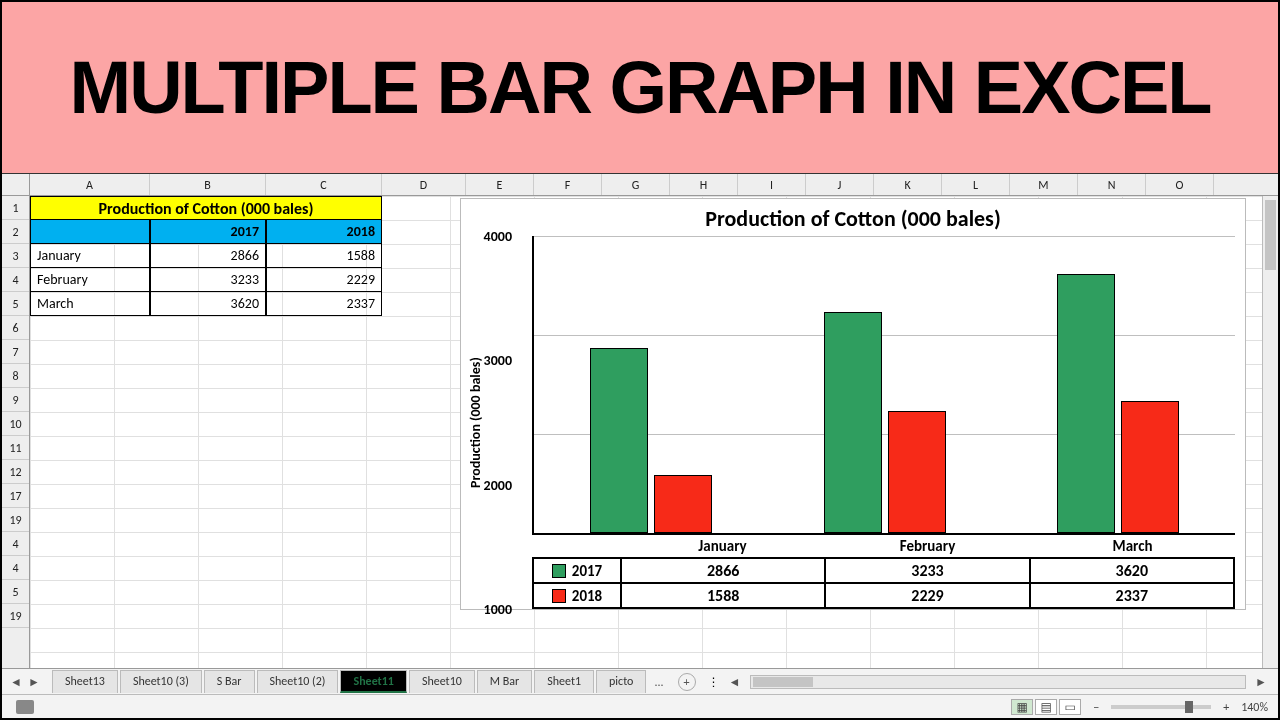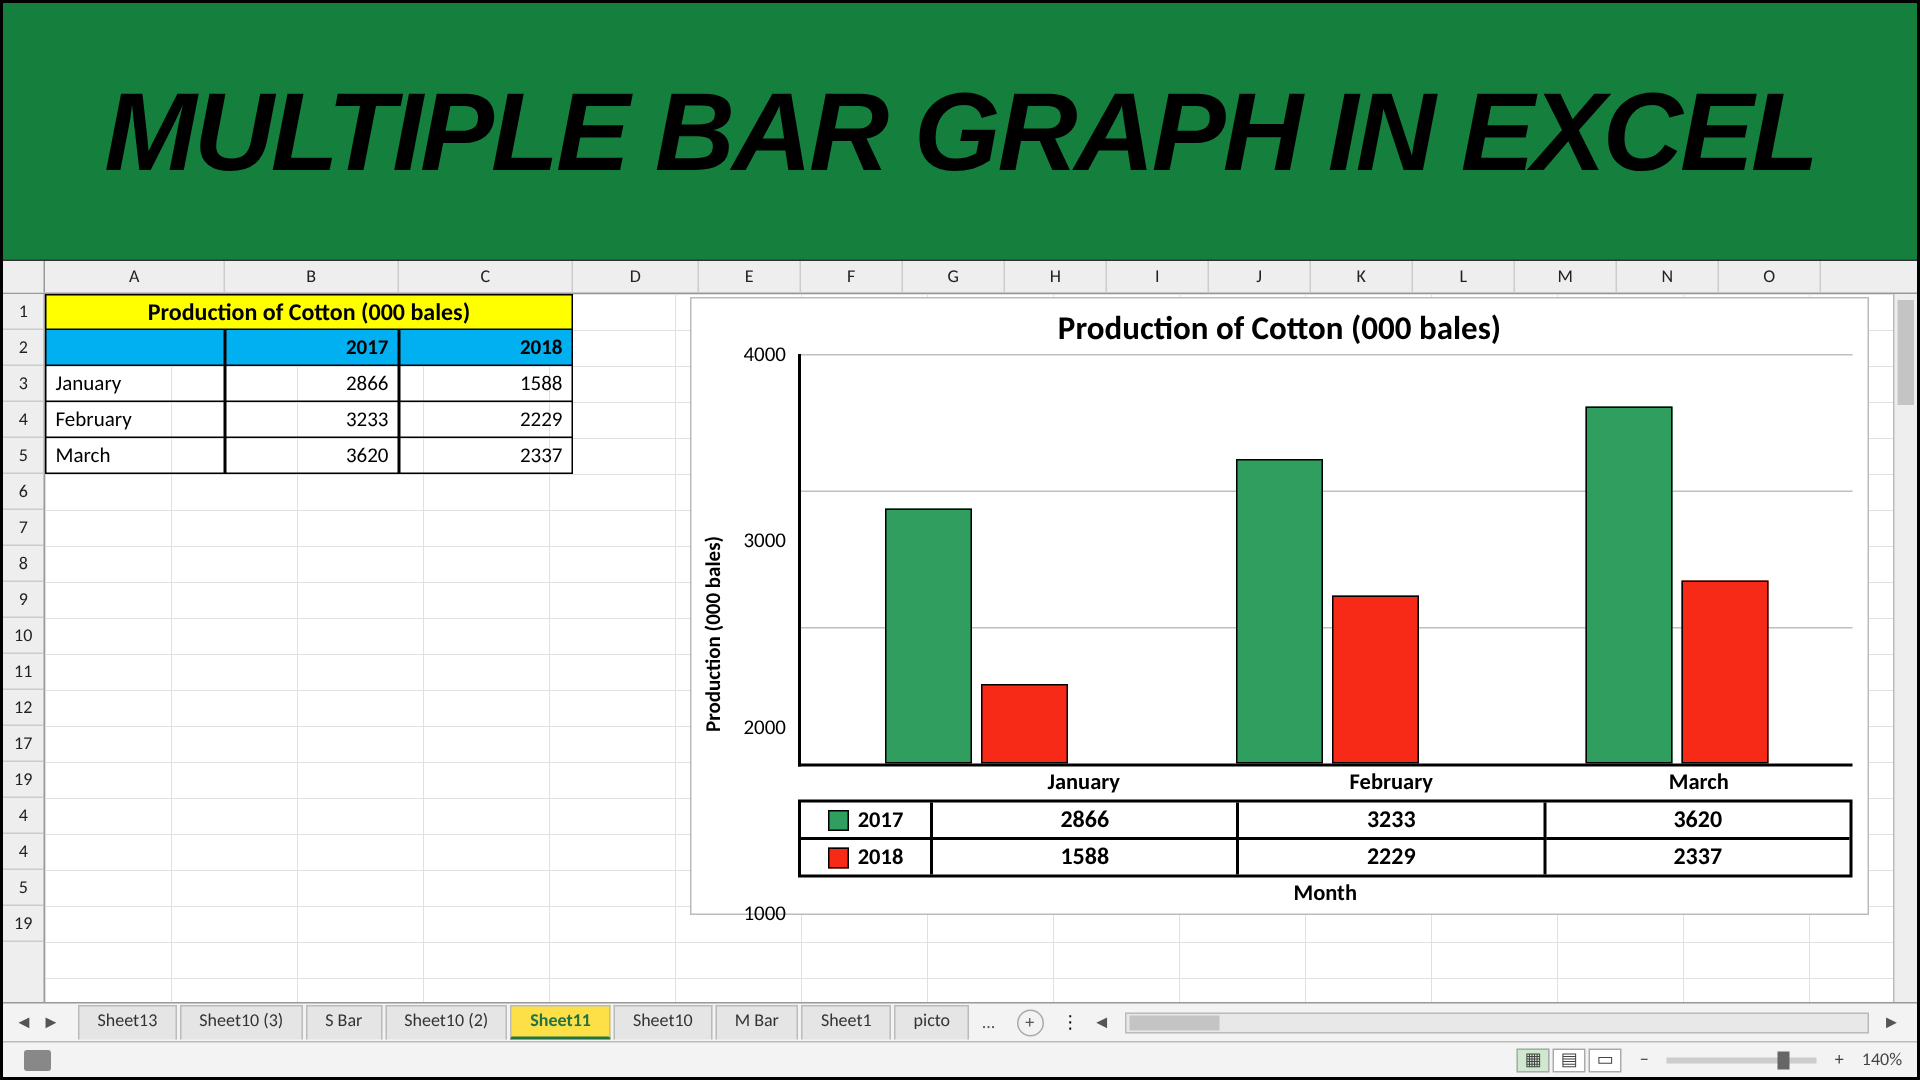--- a/index.html
+++ b/index.html
@@ -7,25 +7,24 @@
     margin: 0; padding: 0;
     font-family: Calibri, Arial, sans-serif;
     font-size: 13px;
     background: #fff;
     width: 1280px; height: 720px;
     overflow: hidden;
     display: flex; flex-direction: column;
     border: 2px solid #000;
   }
   .banner {
-    background: #15803d;
+    background: #fca5a5;
     height: 172px;
     display: flex; align-items: center; justify-content: center;
     border-bottom: 1px solid #333;
-    font-style: italic;
   }
   .banner-text {
     font-size: 74px;
     font-weight: 900;
     font-family: Arial Black, Arial, sans-serif;
     letter-spacing: -2px;
     color: #000;
   }
   .col-headers {
     height: 22px;
@@ -114,22 +113,22 @@
   .ylabel {
     writing-mode: vertical-rl; transform: rotate(180deg);
     font-size:14px; font-weight:700;
     display:flex; align-items:center; justify-content:center;
     padding: 0 2px;
   }
   .yaxis {
     width:46px; position:relative;
   }
   .ytick {
-    position:absolute; right:8px;
-    font-size:14px; font-weight:400;
+    position:absolute; right:20px;
+    font-size:14px; font-weight:700;
     transform: translateY(-50%);
   }
   .plot-wrap { flex:1; display:flex; flex-direction:column; }
   .plot {
     flex:1; position:relative;
     border-left:2px solid #000;
     border-bottom:2px solid #000;
   }
   .gridline {
     position:absolute; left:0; right:0; height:1px; background:#bfbfbf;
@@ -177,21 +176,21 @@
   .tab-nav { display:flex; gap:2px; margin-right:8px; }
   .tab-nav-btn {
     width:16px; height:16px; display:flex; align-items:center; justify-content:center;
     color:#555; cursor:pointer;
   }
   .sheet-tab {
     padding:3px 12px; background:#e5e5e5; border:1px solid #bbb;
     border-bottom:none; cursor:pointer; color:#333;
   }
   .sheet-tab.active {
-    background:#fde047; border-bottom:2px solid #217346; color:#217346; font-weight:600;
+    background:#000000; border-bottom:2px solid #217346; color:#217346; font-weight:600;
   }
   .tab-more { padding:0 6px; color:#555; }
   .tab-add {
     width:18px; height:18px; border:1px solid #aaa; border-radius:50%;
     display:flex; align-items:center; justify-content:center; margin-left:6px;
     font-size:12px; color:#555;
   }
   .tab-scroll {
     flex:1; display:flex; align-items:center; gap:8px; padding:0 10px;
   }
@@ -350,21 +349,20 @@
             <div class="dt-row">
               <div class="dt-hcell">
                 <span class="swatch sw-2018"></span>
                 <span>2018</span>
               </div>
               <div class="dt-cell">1588</div>
               <div class="dt-cell">2229</div>
               <div class="dt-cell">2337</div>
             </div>
           </div>
-          <div class="xlabel">Month</div>
         </div>
       </div>
     </div>
 
     <div class="vscroll">
       <div class="vscroll-thumb"></div>
     </div>
   </div>
 </div>
 

